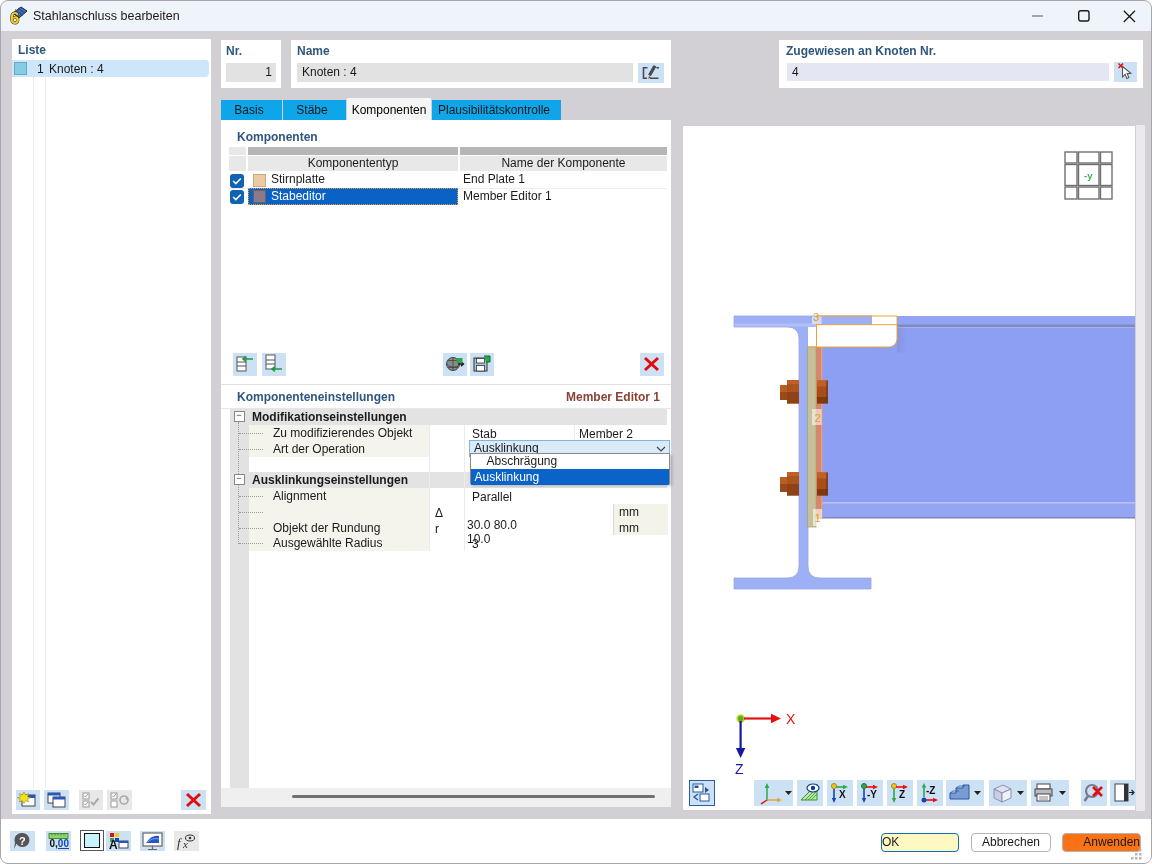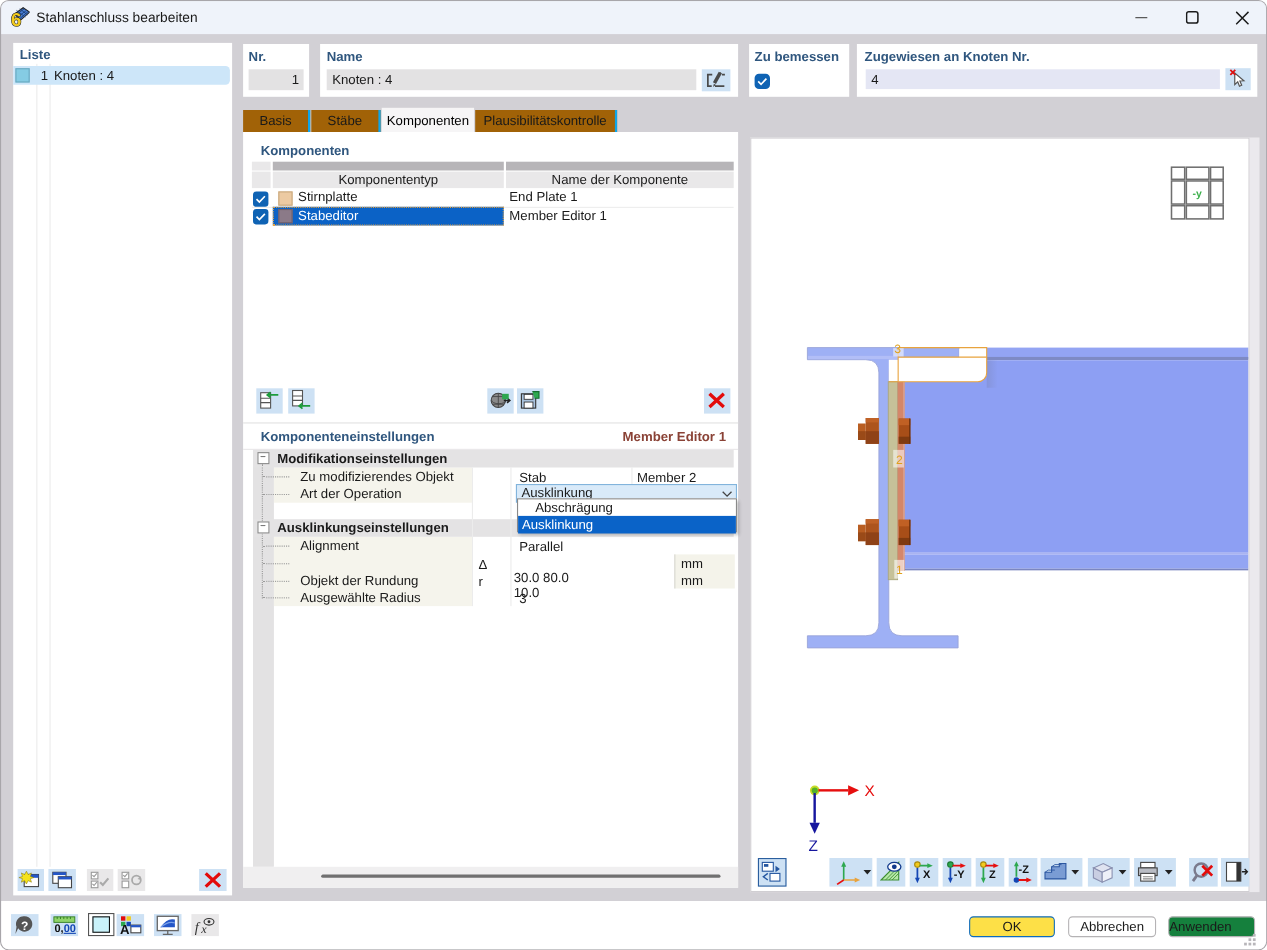--- a/index.html
+++ b/index.html
@@ -5,21 +5,21 @@
 *{margin:0;padding:0;box-sizing:border-box}
 html,body{width:1152px;height:864px;background:#fff;font-family:"Liberation Sans",sans-serif;font-size:12px;color:#1a1a1a;overflow:hidden}
 .abs{position:absolute}
 #dlg{position:absolute;left:0;top:0;width:1152px;height:864px;background:#d2d0d5;border-radius:8px;border:1px solid #a8a6aa;overflow:hidden}
 #titlebar{position:absolute;left:0;top:0;width:100%;height:30px;background:#eff3fa}
 #title{position:absolute;left:32px;top:8px;font-size:12.5px;color:#191919}
 .panel{position:absolute;background:#fff}
 .lbl{font-weight:bold;color:#2f567e;font-size:12px;white-space:nowrap}
 .ibtn{position:absolute;background:#cde1f4}
 .ibtn.dis{background:#e9e8e9}
-.tab{position:absolute;top:99px;height:20px;text-align:center;line-height:20px;font-size:12px;color:#191919;background:#a16207;border-right:2px solid #0ea5e9}
+.tab{position:absolute;top:99px;height:20px;text-align:center;line-height:20px;font-size:12px;color:#191919;background:#0ea5e9;border-right:5px solid #0ea5e9}
 .tab.act{top:97px;height:22px;line-height:24px;background:#f6f5f6;color:#000;border-right:none}
 .trow{position:absolute;left:228px;width:438px;height:16px;line-height:16px;font-size:12px;white-space:nowrap}
 .sect{background:#e4e3e4;font-weight:bold}
 .exp{position:absolute;left:3.5px;top:2px;width:11px;height:11px;background:#fff;border:1px solid #888;font:9px/9px "Liberation Mono",monospace;text-align:center;color:#333;z-index:2}
 .dot{position:absolute;border-left:1px dotted #9a9a9a}
 .hdot{position:absolute;border-top:1px dotted #9a9a9a}
 .cell{position:absolute;white-space:nowrap}
 </style>
 </head>
 <body>
@@ -99,28 +99,20 @@
             <path d="M12,15.2 L20.5,15.2"></path>
             <path d="M18.3,4.8 L21,4.8"></path>
           </g>
           <line x1="16.8" y1="3" x2="11.5" y2="12.5" stroke="#4a4a4a" stroke-width="3.2"></line>
           <polygon points="11,13.2 10.2,16 12.9,14.3" fill="#4a4a4a"></polygon>
           <line x1="17.5" y1="4.3" x2="16" y2="3.2" stroke="#4a4a4a" stroke-width="2"></line>
         </svg>
     </div>
   </div>
 
-  <div class="panel" style="left:680px;top:39px;width:91px;height:48px">
-    <div class="lbl" style="position:absolute;left:5px;top:4px">Zu bemessen</div>
-    <div class="abs" style="left:5px;top:27px;width:14px;height:14px;background:#0f63b4;border-radius:4px">
-      <svg width="14" height="14" viewBox="0 0 15 15">
-          <path d="M3.5,7.5 L6.3,10.3 L11.5,4.8" stroke="#fff" stroke-width="1.6" fill="none"></path>
-        </svg>
-    </div>
-  </div>
 
   <div class="panel" style="left:778px;top:39px;width:364px;height:48px">
     <div class="lbl" style="position:absolute;left:7px;top:4px">Zugewiesen an Knoten Nr.</div>
     <div class="abs" style="left:8px;top:23px;width:322px;height:18px;background:#e4e6f4;line-height:18px;padding-left:5px">4</div>
     <div class="ibtn" style="left:335px;top:22px;width:23px;height:20px">
       <svg width="23" height="20" viewBox="0 0 23 20">
           <path d="M8.5,4.5 L8.5,15 L11.2,12.4 L12.8,16.4 L14.8,15.5 L13.2,11.6 L16.8,11.4 Z" fill="#fff" stroke="#555" stroke-width="1.1"></path>
           <path d="M4.5,1.5 l4.5,4.5 M9,1.5 l-4.5,4.5" stroke="#dd1111" stroke-width="1.6"></path>
         </svg>
     </div>
@@ -429,23 +421,23 @@
         <path d="M6,12 Q13,6 19,8" stroke="#7aa0e8" fill="none"></path>
         <line x1="12.5" y1="15" x2="12.5" y2="18" stroke="#666" stroke-width="1.2"></line>
         <line x1="8" y1="18.5" x2="17" y2="18.5" stroke="#666" stroke-width="1.2"></line>
       </svg></div>
   <div class="ibtn dis" style="left:173px;top:830px;width:25px;height:20px"><svg width="25" height="20" viewBox="0 0 25 20">
         <text x="3" y="16" font-size="13" font-style="italic" fill="#333" font-family="Liberation Serif">f</text>
         <text x="9" y="17" font-size="11" font-style="italic" fill="#333" font-family="Liberation Serif">x</text>
         <ellipse cx="16" cy="7" rx="4.5" ry="3" fill="none" stroke="#333"></ellipse>
         <circle cx="16" cy="7" r="1.3" fill="#333"></circle>
       </svg></div>
-  <div class="abs" style="left:880px;top:832px;width:78px;height:19px;border:1px solid #0f6cbd;border-radius:4px;background:#fde047;text-align:center;line-height:17px">OK</div>
+  <div class="abs" style="left:880px;top:832px;width:78px;height:19px;border:1px solid #0f6cbd;border-radius:4px;background:#fef9c3;text-align:left;line-height:17px">OK</div>
   <div class="abs" style="left:970px;top:832px;width:80px;height:19px;border:1px solid #b5b3b5;border-radius:4px;background:#fff;text-align:center;line-height:17px">Abbrechen</div>
-  <div class="abs" style="left:1061px;top:832px;width:79px;height:19px;border:1px solid #b5b3b5;border-radius:4px;background:#15803d;text-align:left;line-height:17px">Anwenden</div>
+  <div class="abs" style="left:1061px;top:832px;width:79px;height:19px;border:1px solid #b5b3b5;border-radius:4px;background:#f97316;text-align:right;line-height:17px">Anwenden</div>
   <svg class="abs" style="left:1128px;top:846px" width="14" height="14" viewBox="0 0 14 14">
       <g fill="#b8b6ba">
         <rect x="10" y="2" width="2.5" height="2.5"></rect>
         <rect x="6" y="6" width="2.5" height="2.5"></rect>
         <rect x="10" y="6" width="2.5" height="2.5"></rect>
         <rect x="2" y="10" width="2.5" height="2.5"></rect>
         <rect x="6" y="10" width="2.5" height="2.5"></rect>
         <rect x="10" y="10" width="2.5" height="2.5"></rect>
       </g>
     </svg>

